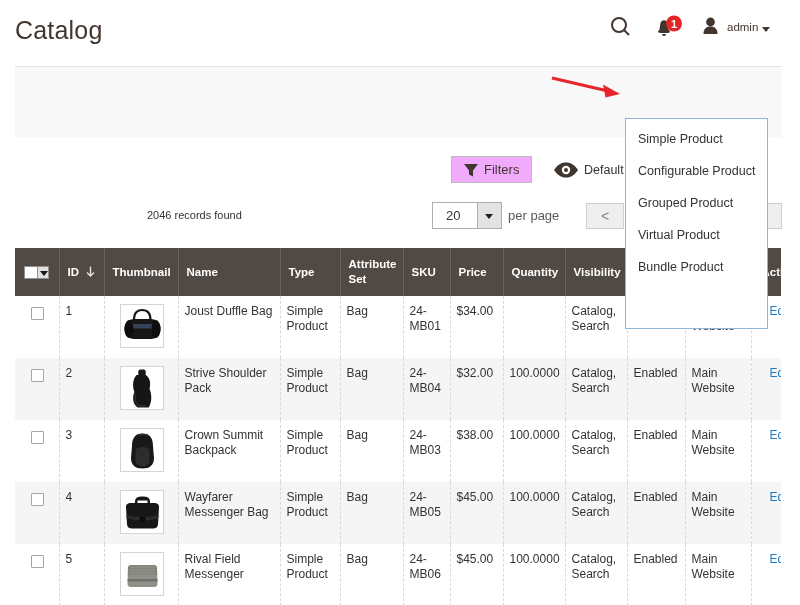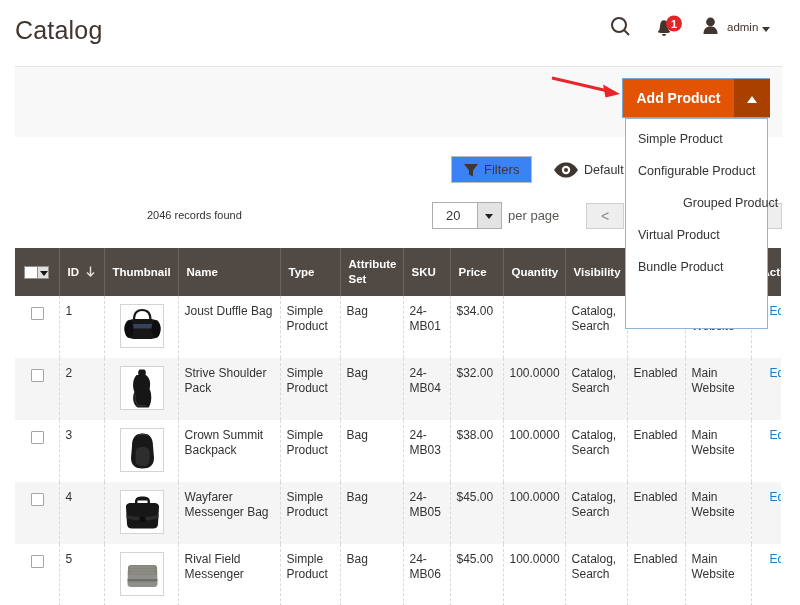--- a/index.html
+++ b/index.html
@@ -12,21 +12,21 @@
 #band { position:absolute; left:15px; top:66px; width:767px; height:71px; background:#f8f8f8; border-top:1px solid #e3e3e3; }
 
 #addbtn { position:absolute; left:622px; top:78px; width:148px; height:40px; border:1px solid #7ea6d2; background:#e25303; }
 #addbtn .main { position:absolute; left:0; top:0; width:111px; height:38px; background:#e25303; color:#fff; font-weight:700; font-size:14px; line-height:38px; text-align:center; }
 #addbtn .tog { position:absolute; left:111px; top:0; width:36px; height:38px; background:#a94000; }
 #addbtn .tri { position:absolute; left:13px; top:17px; width:0; height:0; border-left:5.5px solid transparent; border-right:5.5px solid transparent; border-bottom:7px solid #fff; }
 
 #dd { position:absolute; left:625px; top:118px; width:143px; height:211px; background:#fff; border:1px solid #90b5dd; z-index:50; }
 #dd div { position:absolute; left:12px; width:118px; font-size:12.5px; color:#333; line-height:16px; }
 
-#filters { position:absolute; left:451px; top:156px; width:81px; height:27px; background:#3b82f6; border:1px solid #bdbdbd; }
+#filters { position:absolute; left:451px; top:156px; width:81px; height:27px; background:#f0abfc; border:1px solid #bdbdbd; }
 #filters span { position:absolute; left:32px; top:5px; font-size:13px; color:#41362f; }
 
 #defv { position:absolute; left:584px; top:163px; font-size:12.5px; color:#333; white-space:nowrap; }
 
 .selctl { position:absolute; background:#fff; border:1px solid #adadad; }
 .selctl .arrowpart { position:absolute; right:0; top:0; bottom:0; background:#e3e3e3; border-left:1px solid #adadad; }
 .caret { position:absolute; width:0; height:0; border-left:4px solid transparent; border-right:4px solid transparent; border-top:5px solid #231f1a; }
 #records { position:absolute; left:147px; top:209px; font-size:11px; color:#333; }
 #perpage { position:absolute; left:508px; top:208px; font-size:13px; color:#5c5855; }
 #prevbtn { position:absolute; left:586px; top:203px; width:38px; height:26px; background:#eeeeee; border:1px solid #cfcfcf; color:#8a8580; font-size:14px; text-align:center; line-height:24px; }
@@ -70,26 +70,20 @@
     <path d="M156 15 l8 0 l-4 5 z" fill="#41362f"></path>
   </svg>
 
   <div id="band"></div>
 
   <svg class="abs" style="left:545px; top:70px; z-index:60;" width="85" height="35" viewBox="0 0 85 35">
     <line x1="7" y1="8" x2="63" y2="21" stroke="#e8252a" stroke-width="3.2"></line>
     <path d="M75 24 L58 14.5 L60.5 27.5 Z" fill="#e8252a"></path>
   </svg>
 
-  <div id="addbtn">
-    <div class="main">Add Product</div>
-    <div class="tog">
-        <div class="tri"></div>
-      </div>
-  </div>
 
   <div id="filters">
     <svg class="abs" style="left:11px; top:6px;" width="16" height="15" viewBox="0 0 16 15">
       <path d="M1 1 L15 1 L10 7.5 L10 13.5 L6 11.5 L6 7.5 Z" fill="#41362f"></path>
     </svg>
     <span>Filters</span>
   </div>
 
   <svg class="abs" style="left:553px; top:162px;" width="26" height="16" viewBox="0 0 26 16">
     <path d="M1 8 C5 2 9 0.5 13 0.5 C17 0.5 21 2 25 8 C21 14 17 15.5 13 15.5 C9 15.5 5 14 1 8 Z" fill="#41362f"></path>
@@ -270,17 +264,17 @@
       <td>Main Website</td>
       <td class="act"><span class="edit">Edit</span></td>
     </tr>
   </tbody>
       </table>
   </div>
 
   <div id="dd">
     <div style="top:12px;">Simple Product</div>
     <div style="top:44px;">Configurable Product</div>
-    <div style="top:76px;margin-left:45px;">Grouped Product</div>
+    <div style="top:76px;">Grouped Product</div>
     <div style="top:108px;">Virtual Product</div>
     <div style="top:140px;">Bundle Product</div>
   </div>
 </div>
 
 </body></html>

